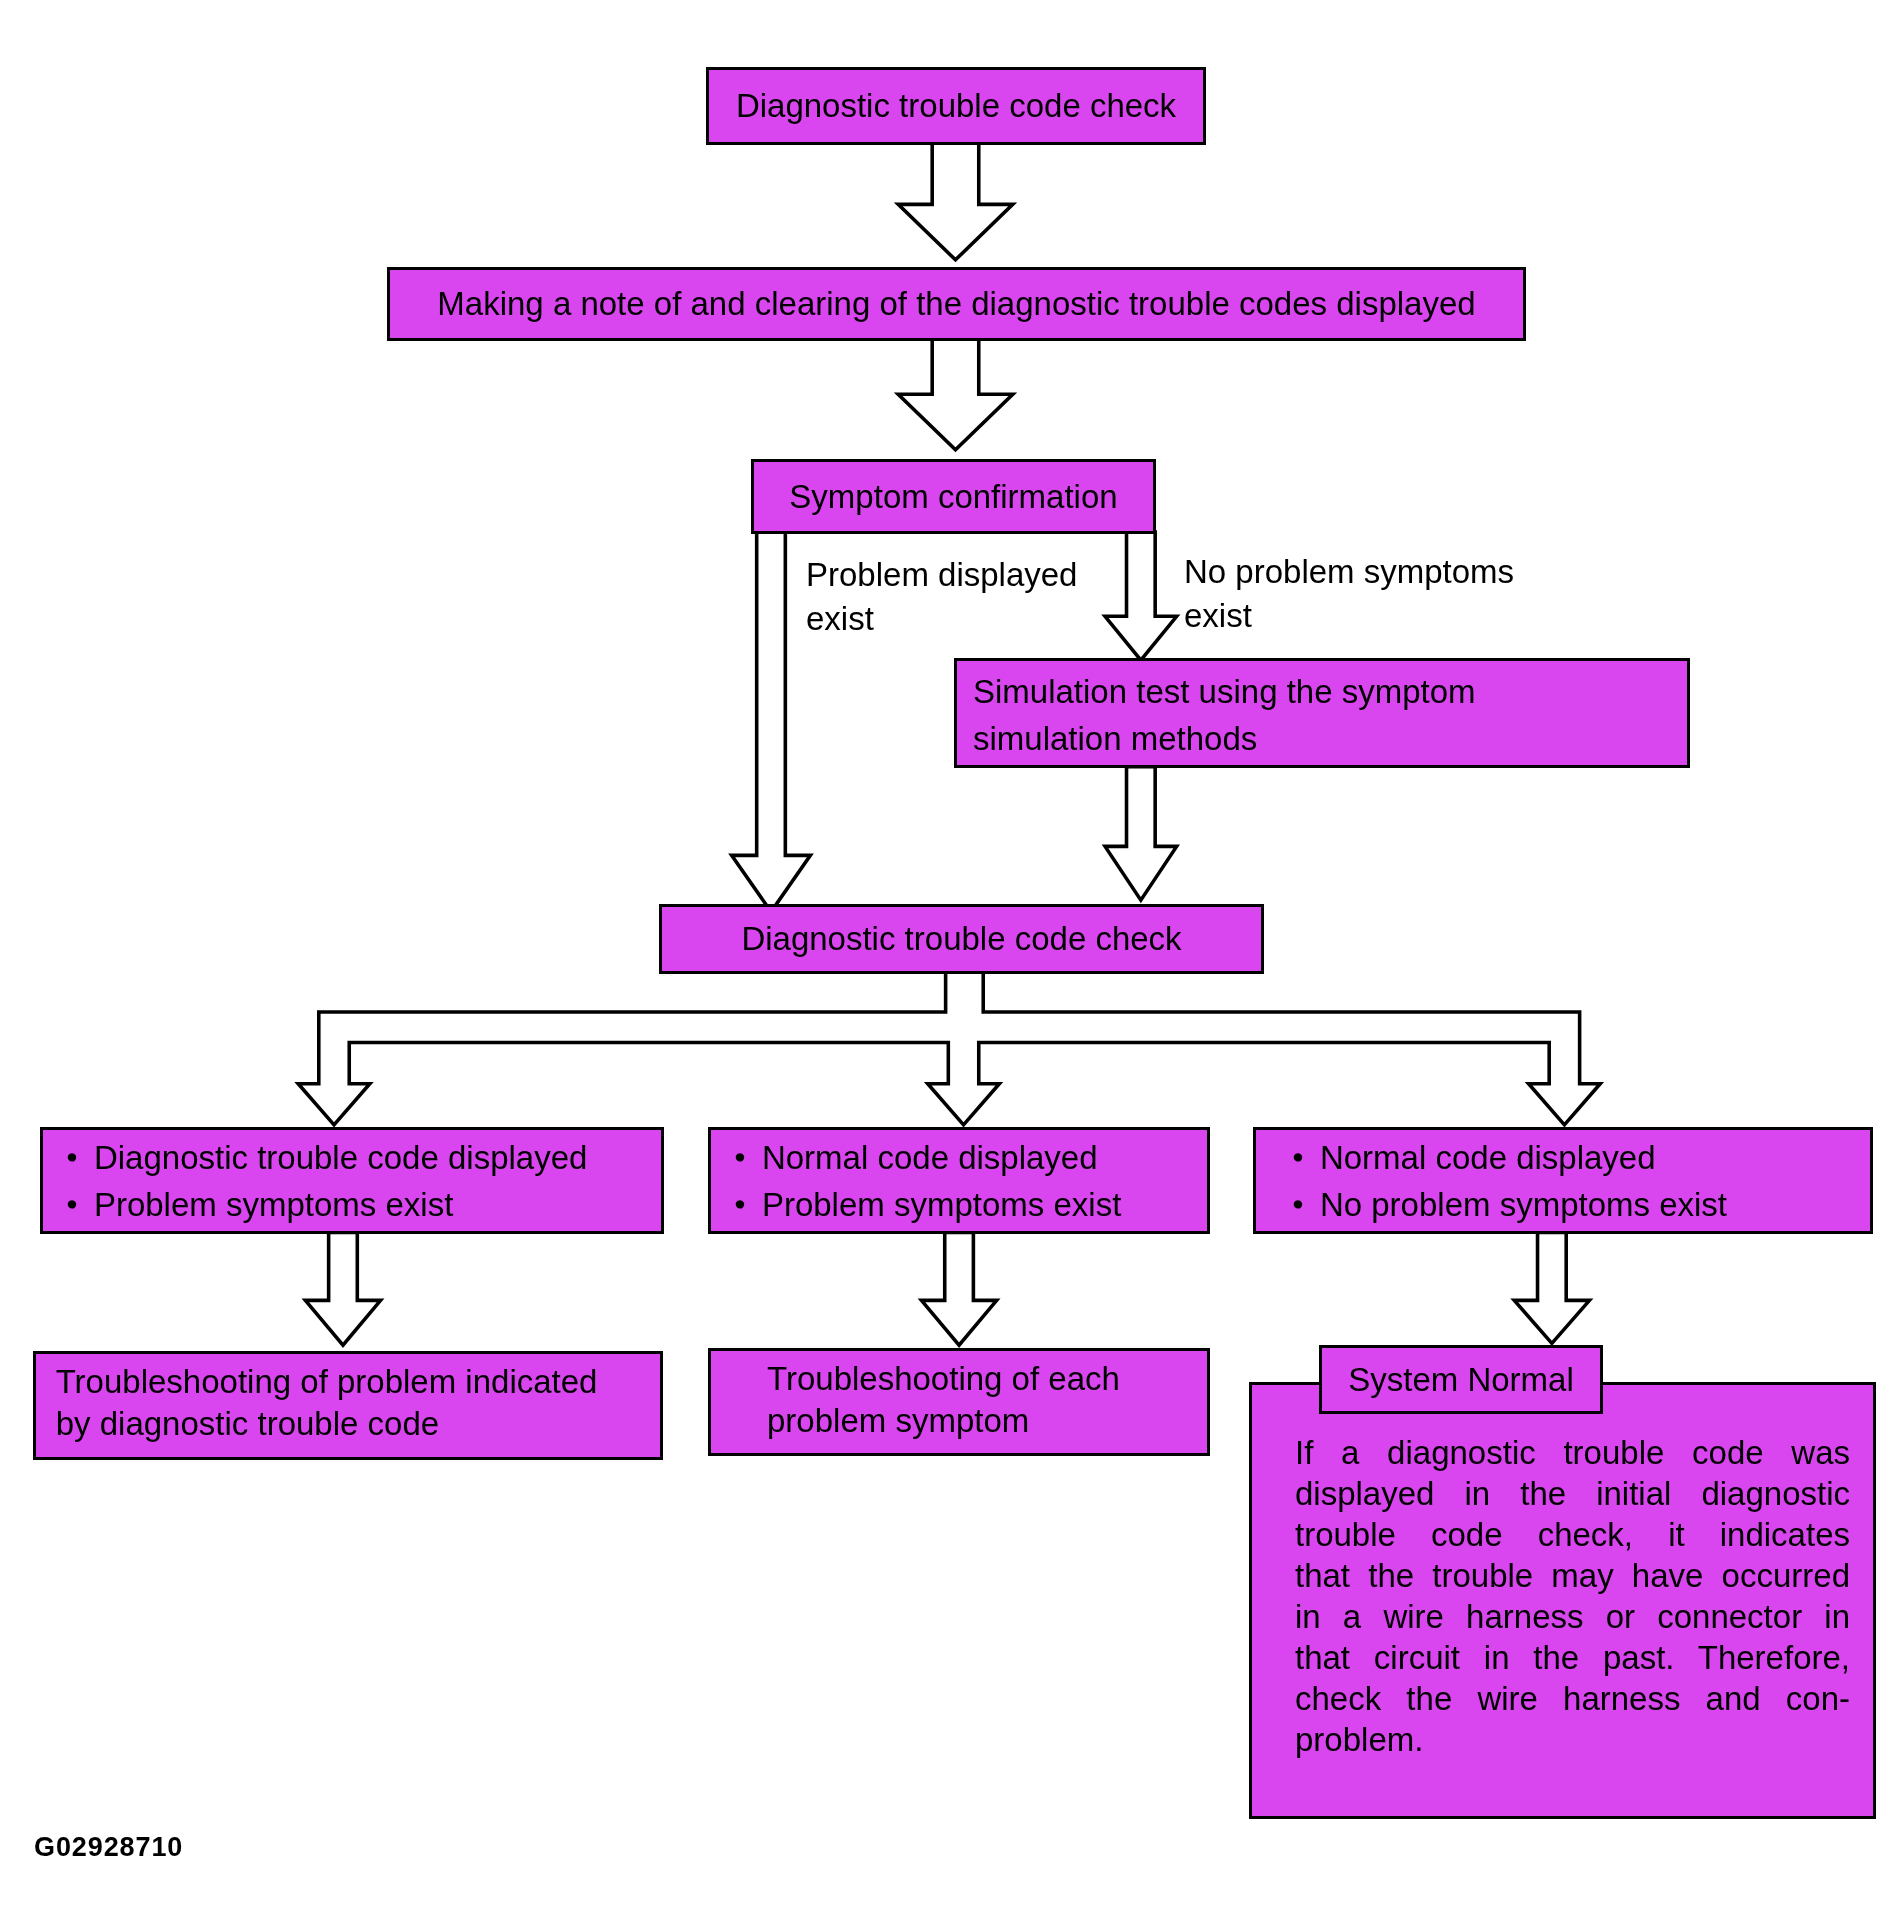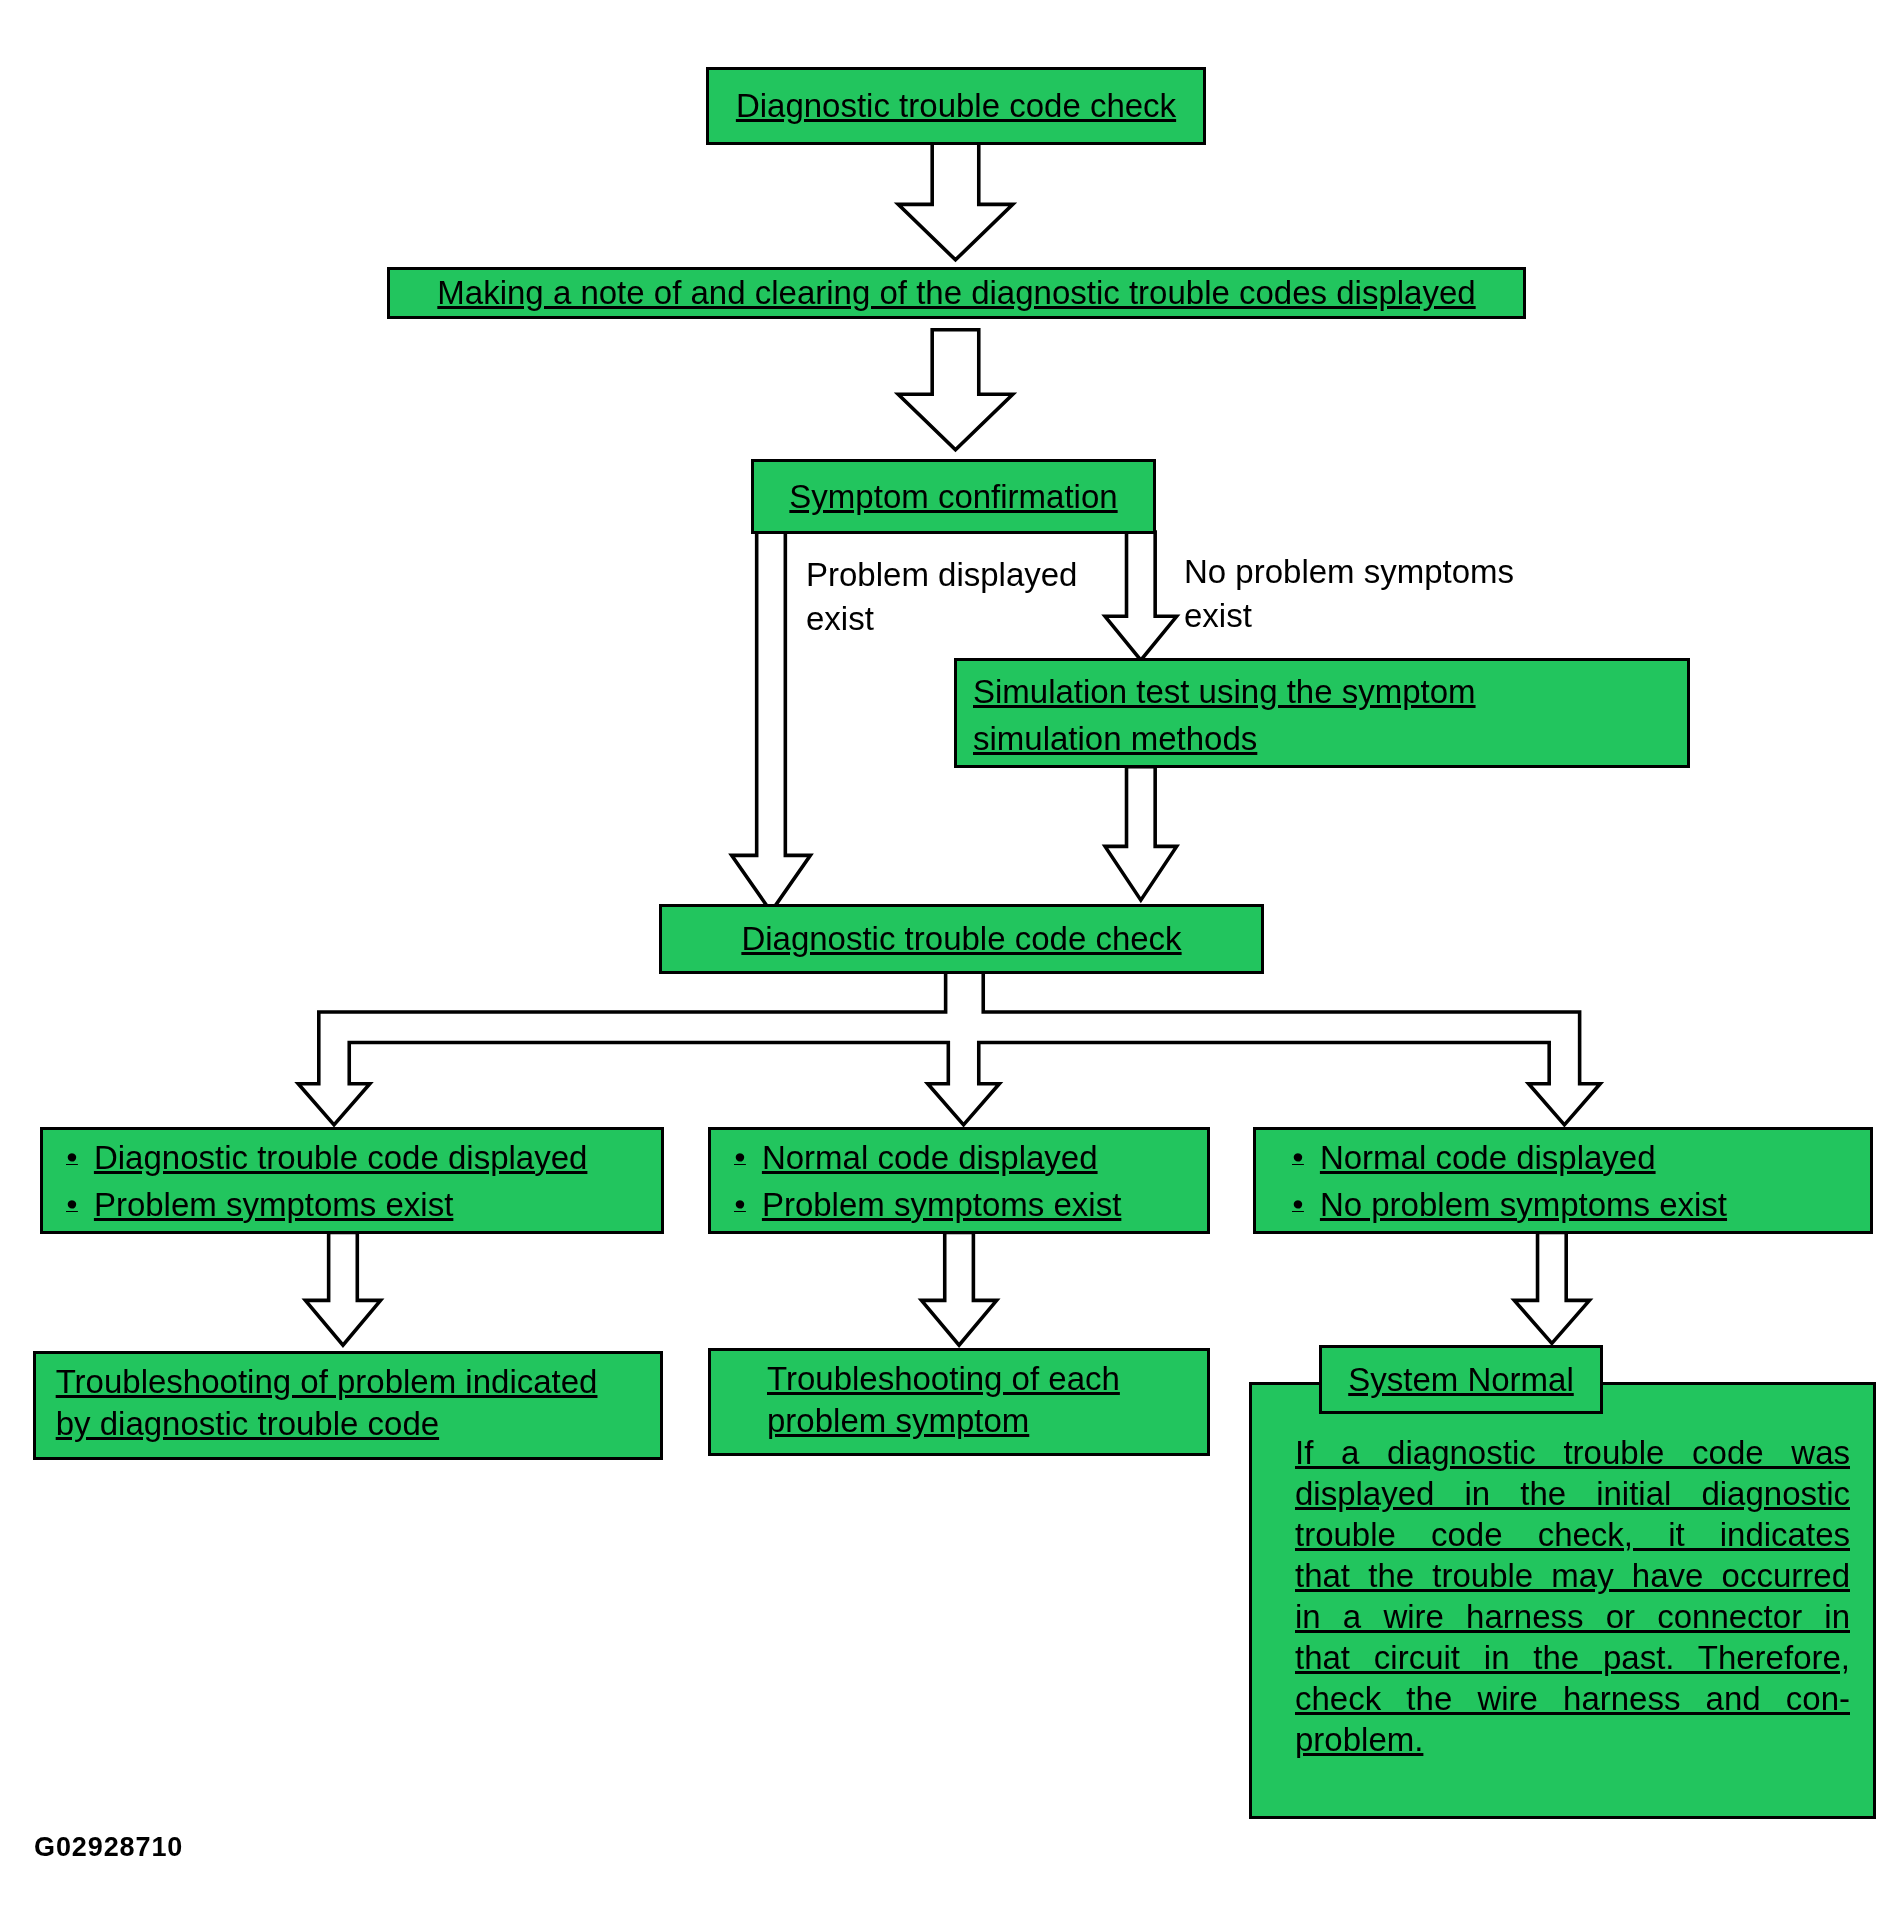--- a/index.html
+++ b/index.html
@@ -11,27 +11,26 @@
     font-family: "Liberation Sans", "DejaVu Sans", sans-serif;
     color: #000;
     overflow: hidden;
   }
   .wires { position: absolute; left: 0; top: 0; }
   .hollow { fill: #ffffff; stroke: #000000; stroke-width: 4; stroke-linejoin: miter; }
   .box {
     position: absolute;
     box-sizing: border-box;
     border: 3.6px solid #000;
-    background: #22c55e;
+    background: #d946ef;
     font-size: 33px;
     line-height: 1.25;
     display: flex;
     flex-direction: column;
     justify-content: center;
-    text-decoration: underline;
   }
   .center { align-items: center; text-align: center; }
   .nowrap { white-space: nowrap; }
   .box .ln { line-height: 47px; white-space: nowrap; }
   .padbox { justify-content: flex-start; }
   .brow { display: flex; align-items: center; line-height: 47px; white-space: nowrap; }
   .dot { font-size: 19.7px; margin-right: 16px; position: relative; top: -0.9px; }
   .lbl { position: absolute; font-size: 33px; line-height: 44px; white-space: nowrap; }
   .syslabel { z-index: 3; }
   .para { margin: 47px 21.5px 0 43px; width: 555px; font-size: 33px; line-height: 41px; }
@@ -54,21 +53,21 @@
          L1059,1164 L1059,1210 L1036,1210 L1076,1256 L1116,1210 L1093,1210 L1093,1164
          L1730,1164 L1730,1210 L1707,1210 L1747,1256 L1787,1210 L1764,1210 L1764,1130
          L1098,1130 L1098,1083 Z"></path>
     <path class="hollow" d="M367,1376 L367,1452 L341,1452 L383,1502 L425,1452 L399,1452 L399,1376 Z"></path>
     <path class="hollow" d="M1055,1376 L1055,1452 L1029,1452 L1071,1502 L1113,1452 L1087,1452 L1087,1376 Z"></path>
     <path class="hollow" d="M1717,1376 L1717,1452 L1691,1452 L1733,1500 L1775,1452 L1749,1452 L1749,1376 Z"></path>
   </svg>
 
   <div class="box center nowrap" style="left:706px; top:67px; width:500px; height:78px;">Diagnostic trouble code check</div>
 
-  <div class="box center nowrap" style="left:387px; top:267px; width:1139px; height:52px;">Making a note of and clearing of the diagnostic trouble codes displayed</div>
+  <div class="box center nowrap" style="left:387px; top:267px; width:1139px; height:74px;">Making a note of and clearing of the diagnostic trouble codes displayed</div>
 
   <div class="box center nowrap" style="left:751px; top:459px; width:405px; height:75px;">Symptom confirmation</div>
 
   <div class="lbl" style="left:806px; top:553px;">
     <div>Problem displayed</div>
     <div>exist</div>
   </div>
 
   <div class="lbl" style="left:1184px; top:550px;">
     <div>No problem symptoms</div>

